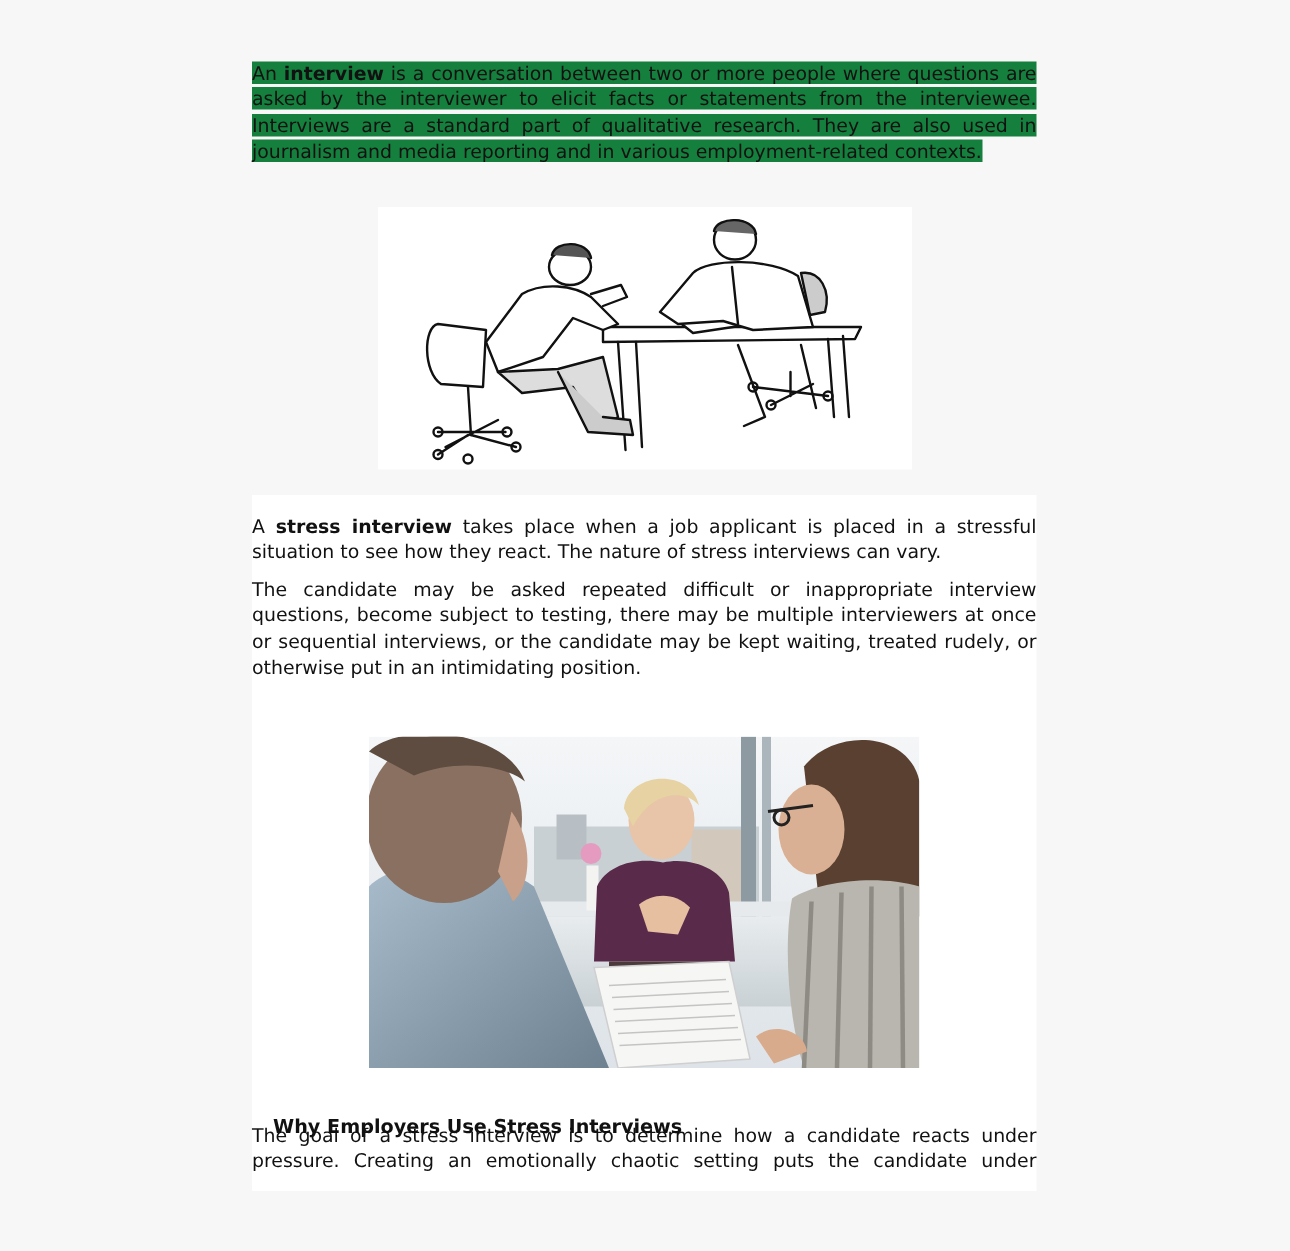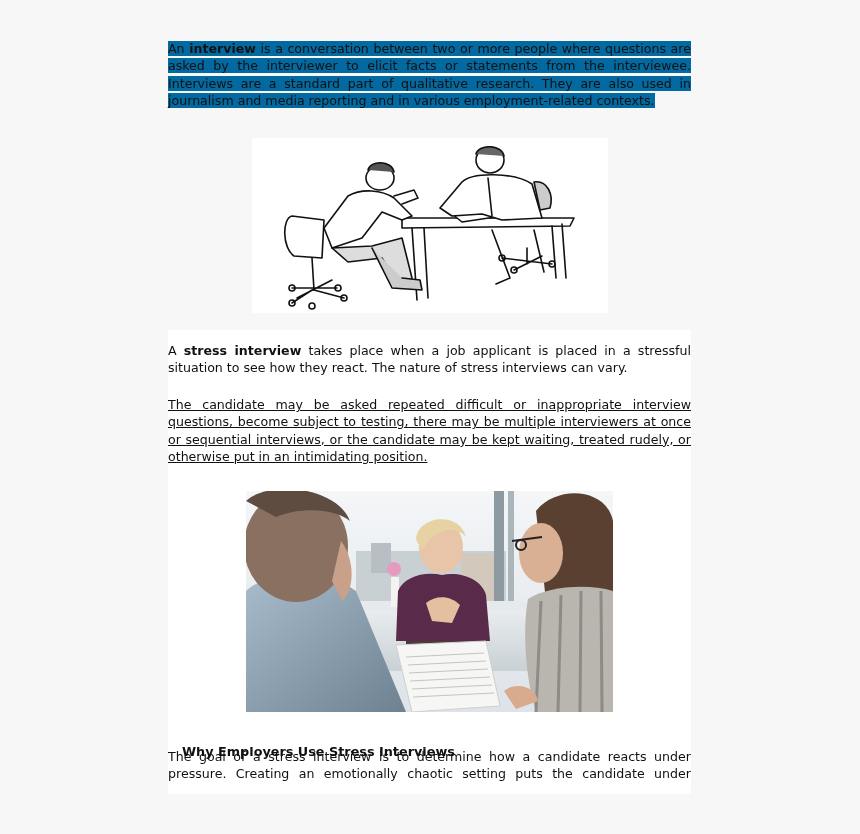--- a/index.html
+++ b/index.html
@@ -27,21 +27,21 @@
     position: absolute;
     left: 0;
     top: 40px;
     width: 523px;
     line-height: 17.4px;
     text-align: justify;
     text-align-last: left;
     margin: 0;
   }
   .p1 span.hl {
-    background: #0369a1;
+    background: #15803d;
     box-decoration-break: clone;
     -webkit-box-decoration-break: clone;
   }
   b { font-weight: bold; }
 
   .sketch {
     position: absolute;
     left: 84px;
     top: 138px;
     width: 356px;
@@ -134,21 +134,21 @@
           <circle cx="300" cy="126" r="3"></circle>
           <circle cx="262" cy="132" r="3"></circle>
       </g>
     </svg>
   </div>
 
   <div class="white-block"></div>
 
   <p class="para last-left" style="top:342px;"><span>A </span><b>stress interview</b><span> takes place when a job applicant is placed in a stressful situation to see how they react. The nature of stress interviews can vary.</span></p>
 
-  <p class="para last-left" style="top:396px;text-decoration:underline;">The candidate may be asked repeated difficult or inappropriate interview questions, become subject to testing, there may be multiple interviewers at once or sequential interviews, or the candidate may be kept waiting, treated rudely, or otherwise put in an intimidating position.</p>
+  <p class="para last-left" style="top:384px;">The candidate may be asked repeated difficult or inappropriate interview questions, become subject to testing, there may be multiple interviewers at once or sequential interviews, or the candidate may be kept waiting, treated rudely, or otherwise put in an intimidating position.</p>
 
   <div class="photo" style="left:78px;">
     <svg width="367" height="221" viewBox="0 0 367 221">
       <defs>
         <linearGradient id="sky" x1="0" y1="0" x2="0" y2="1">
           <stop offset="0" stop-color="#f4f6f8"></stop>
           <stop offset="1" stop-color="#dde3e8"></stop>
         </linearGradient>
         <linearGradient id="shirtL" x1="0" y1="0" x2="1" y2="1">
           <stop offset="0" stop-color="#a9bccb"></stop>

